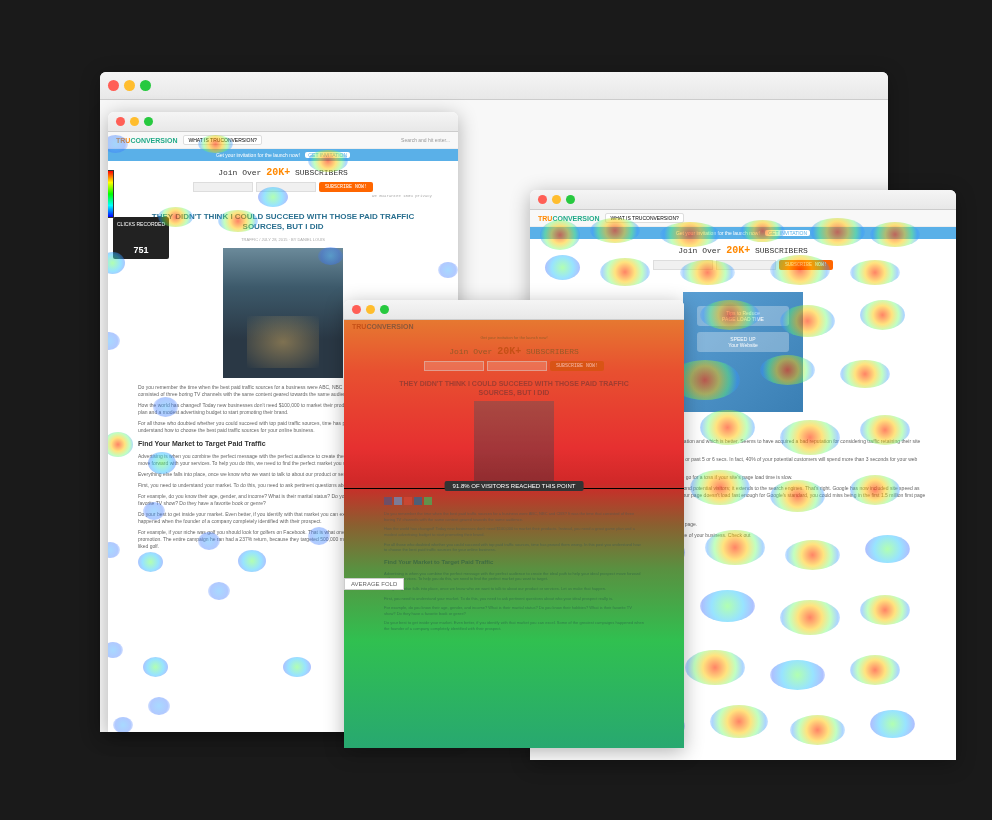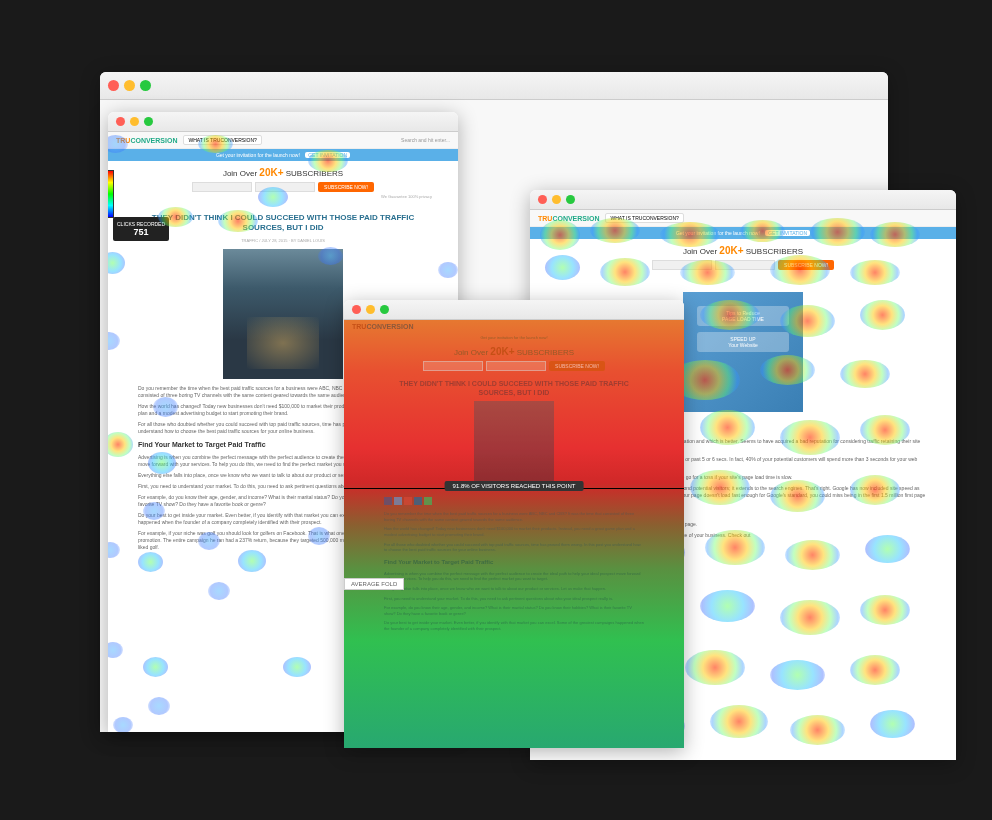--- a/index.html
+++ b/index.html
@@ -55,21 +55,21 @@
   background: #f8f8f8; border-bottom: 1px solid #eee;
 }
 .logo { font-size: 7px; font-weight: bold; color: #2a8; }
 .logo .orange { color: #f80; }
 .nav-btn { font-size: 5px; background: #fff; border: 1px solid #ddd; padding: 1px 4px; border-radius: 2px; }
 .search { font-size: 5px; color: #999; margin-left: auto; }
 .banner-blue {
   background: #5ab0e8; color: #fff; font-size: 5px; text-align: center; padding: 3px;
 }
 .launch-btn { background: #fff; color: #5ab0e8; padding: 0 3px; font-size: 5px; border-radius: 2px; margin-left: 4px; }
-.sub-section { text-align: center; padding: 6px; }
+.sub-section { text-align: center; padding: 6px; font-family: Liberation Mono, monospace; }
 .sub-title { font-size: 8px; color: #333; }
 .sub-title .big { font-size: 10px; color: #f80; font-weight: bold; }
 .sub-form { display: flex; justify-content: center; gap: 3px; margin-top: 4px; }
 .sub-input { width: 60px; height: 10px; background: #f0f0f0; border: 1px solid #ddd; }
 .sub-btn { background: #f60; color: #fff; font-size: 5px; padding: 2px 6px; border-radius: 2px; }
 .article { padding: 8px 30px; text-align: center; }
 .headline { font-size: 8px; font-weight: bold; color: #2a7090; line-height: 1.3; margin-bottom: 4px; text-transform: uppercase;}
 .meta { font-size: 4px; color: #aaa; margin-bottom: 6px; }
 .hero-img {
   width: 120px; height: 130px; margin: 6px auto;
@@ -79,21 +79,21 @@
 .hero-img::after {
   content: ''; position: absolute; bottom: 10px; left: 20%; right: 20%; height: 40%;
   background: radial-gradient(ellipse, rgba(255,200,100,0.4), transparent);
 }
 .body-text { font-size: 5px; color: #666; text-align: left; line-height: 1.4; margin: 4px 0; }
 .body-heading { font-size: 7px; color: #333; font-weight: bold; text-align: left; margin: 6px 0; }
 .recordings-badge {
   position: absolute; left: 5px; top: 85px; background: #222; color: #fff;
   font-size: 5px; padding: 4px; text-align: center; border-radius: 2px;
 }
-.recordings-badge .num { font-size: 9px; font-weight: bold; }
+.recordings-badge .num { font-size: 9px; font-weight: bold; margin-top: 18px; }
 .color-scale {
   position: absolute; left: -2px; top: 38px; width: 8px; height: 48px;
   background: linear-gradient(180deg, #f00, #ff0, #0f0, #0ff, #00f);
   border: 1px solid #333;
 }
 
 
 .blob {
   position: absolute; border-radius: 50%; pointer-events: none;
   background: radial-gradient(circle, rgba(255,50,0,0.6) 0%, rgba(255,200,0,0.5) 35%, rgba(100,255,100,0.4) 60%, rgba(50,150,255,0.4) 80%, transparent 100%);

